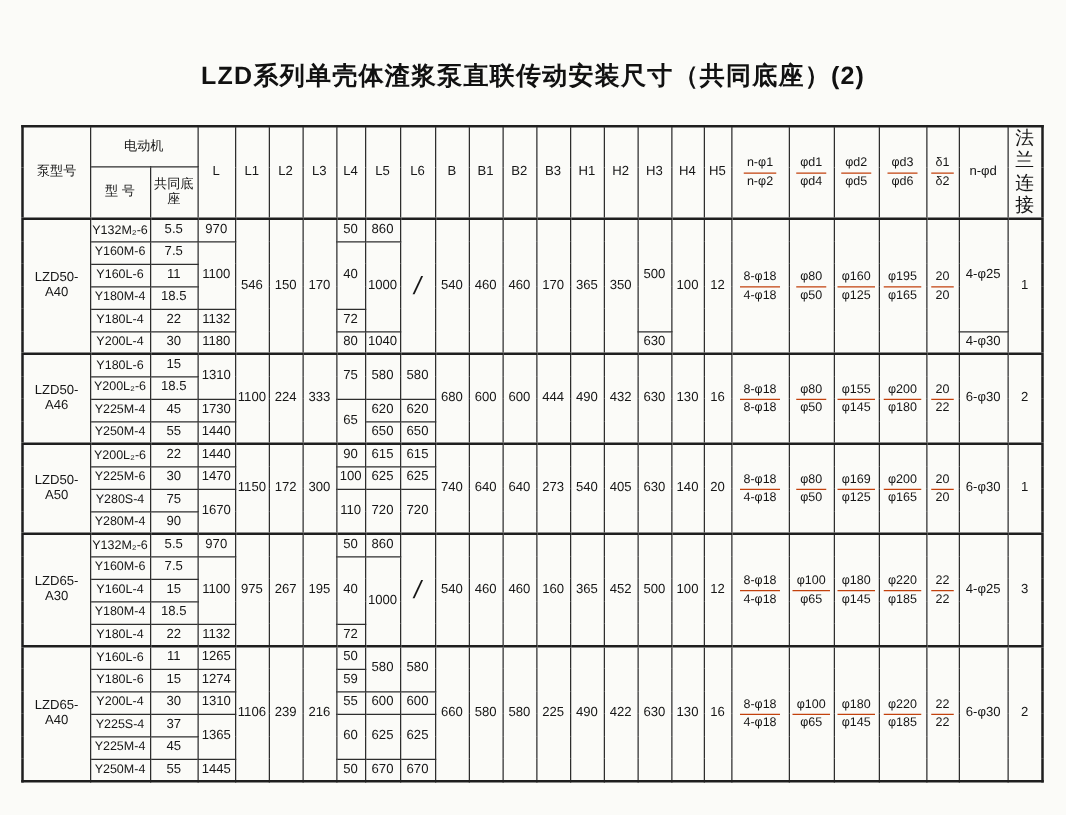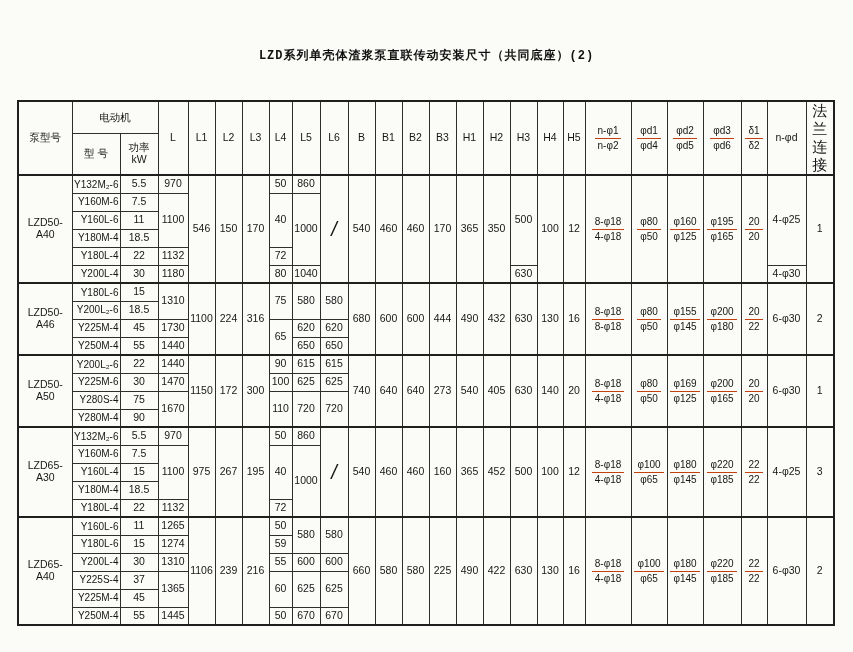--- a/index.html
+++ b/index.html
@@ -7,23 +7,22 @@
     width:853px; height:652px;
     background:#fbfbf8;
     font-family:"Liberation Sans", sans-serif;
     color:#1c1c1c;
     overflow:hidden;
     position:relative;
   }
   .page-title{
     position:absolute; top:47px; left:0; width:853px;
     text-align:center;
-    font-size:12px; font-weight:bold; letter-spacing:1px;
+    font-size:20px; font-weight:bold; letter-spacing:1px;
     color:#111;
-    font-family:Liberation Mono, monospace;
   }
   .table-wrap{
     position:absolute; left:17px; top:100px; width:820px;
   }
   table{
     border-collapse:collapse;
     table-layout:fixed;
     width:816px;
     border:2px solid #1f1f1f;
     background:transparent;
@@ -37,21 +36,21 @@
     line-height:1.12;
     overflow:hidden;
     font-weight:normal;
     color:#161616;
   }
   thead tr.h1{height:20px;}
   thead tr.h2{height:24px;}
   tbody tr{height:18px;}
   tbody tr.section-start td{border-top:2px solid #1f1f1f;}
   td.model-cell{font-size:10.5px; letter-spacing:0;}
-  td.motor-cell{font-size:10px;text-align:right;}
+  td.motor-cell{font-size:10px;}
   td.slash{font-size:20px; font-style:italic; font-weight:300; color:#141414;}
   .frac{display:inline-block; vertical-align:middle; font-size:10px;}
   .frac .top{display:block; border-bottom:1px solid #c2410c; padding:0 3px 1px 3px;}
   .frac .bot{display:block; padding-top:1px;}
   th .frac{font-size:10px;}
   .flange-h{font-size:15px; line-height:1.2;}
   .watermark{
     position:absolute; left:182px; top:193px;
     font-size:58px; letter-spacing:6px;
     color:rgba(192,168,158,0.5);
@@ -129,21 +128,21 @@
           <span class="frac"><span class="top">φd3</span><span class="bot">φd6</span></span>
         </th>
         <th rowspan="2">
           <span class="frac"><span class="top">δ1</span><span class="bot">δ2</span></span>
         </th>
         <th rowspan="2">n-φd</th>
         <th rowspan="2" class="flange-h">法兰连接</th>
       </tr>
       <tr class="h2">
         <th>型 号</th>
-        <th>功率kW</th>
+        <th>共同底座</th>
       </tr>
     </thead>
     <tbody>
         <tr class="section-start">
           <td rowspan="6" class="model-cell">LZD50-A40</td>
           <td class="motor-cell">Y132M₂-6</td>
           <td>5.5</td>
           <td rowspan="1">970</td>
           <td rowspan="6">546</td>
           <td rowspan="6">150</td>
@@ -198,21 +197,21 @@
           <td rowspan="1">630</td>
           <td rowspan="1">4-φ30</td>
         </tr>
         <tr class="section-start">
           <td rowspan="4" class="model-cell">LZD50-A46</td>
           <td class="motor-cell">Y180L-6</td>
           <td>15</td>
           <td rowspan="2">1310</td>
           <td rowspan="4">1100</td>
           <td rowspan="4">224</td>
-          <td rowspan="4">316</td>
+          <td rowspan="4">333</td>
           <td rowspan="2">75</td>
           <td rowspan="2">580</td>
           <td rowspan="2">580</td>
           <td rowspan="4">680</td>
           <td rowspan="4">600</td>
           <td rowspan="4">600</td>
           <td rowspan="4">444</td>
           <td rowspan="4">490</td>
           <td rowspan="4">432</td>
           <td rowspan="4">630</td>

